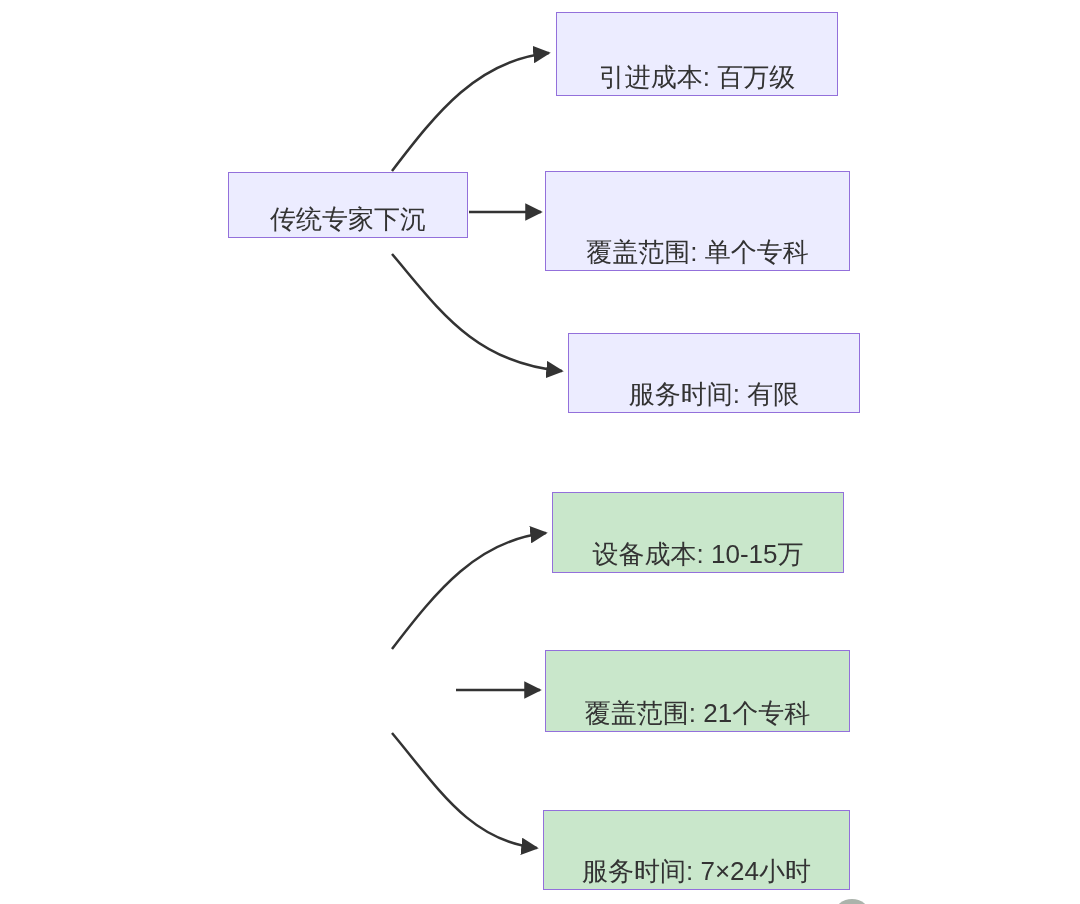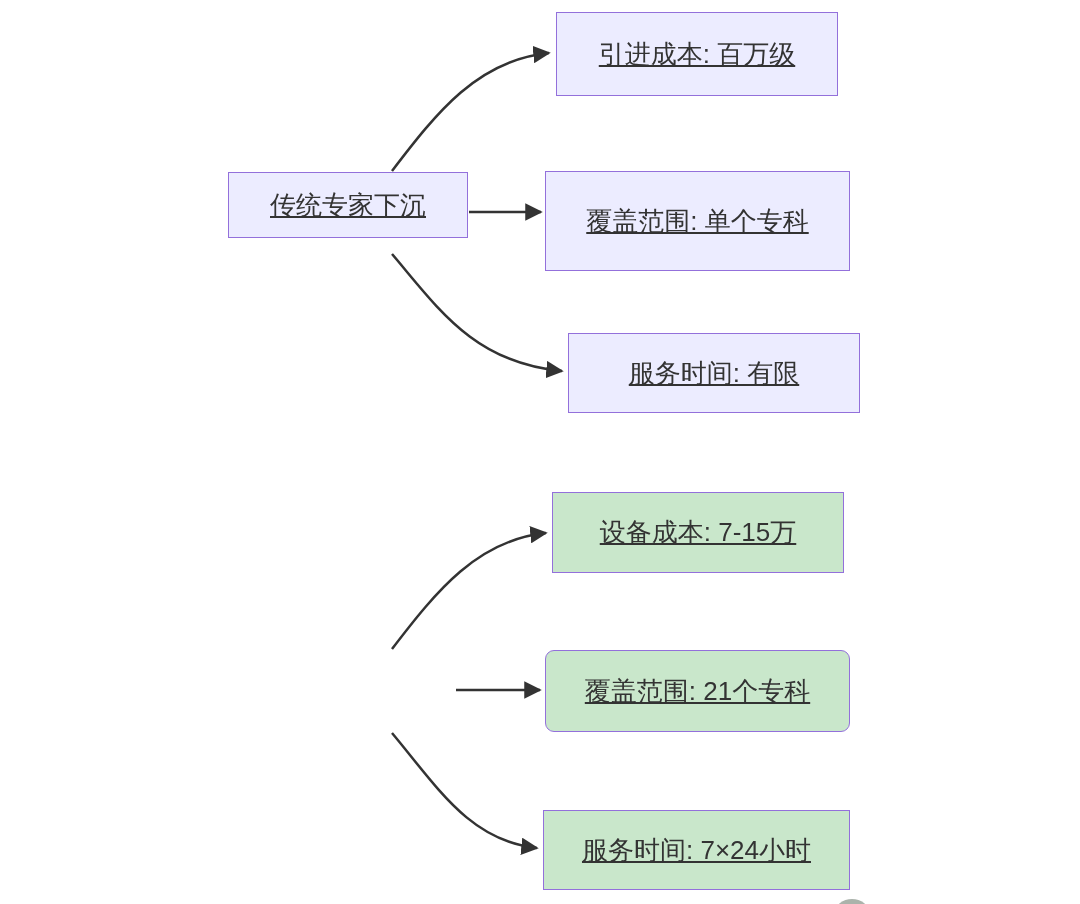--- a/index.html
+++ b/index.html
@@ -26,27 +26,26 @@
     stroke: var(--arrow-color, #333333);
     stroke-width: 2.5;
   }
   .arrowhead-fill {
     fill: var(--arrow-color, #333333);
   }
   .node {
     position: absolute;
     box-sizing: border-box;
     display: flex;
-    align-items: center;
+    align-items: flex-end;
     justify-content: center;
     font-size: 26px;
     color: var(--text-color, #333333);
     text-align: center;
     white-space: nowrap;
-    text-decoration: underline;
   }
   .node.purple {
     background: var(--purple-fill, #ECECFF);
     border: 1.5px solid var(--purple-border, #9370DB);
   }
   .node.green-root {
     background: var(--green-root-fill, #4CAF50);
     border: 1.5px solid var(--green-root-border, #A38BE0);
   }
   .node.green-child {
@@ -98,23 +97,23 @@
     <span>引进成本: 百万级</span>
   </div>
   <div class="node purple" style="left:545px; top:171px; width:305px; height:100px;">
     <span>覆盖范围: 单个专科</span>
   </div>
   <div class="node purple" style="left:568px; top:333px; width:292px; height:80px;">
     <span>服务时间: 有限</span>
   </div>
 
   <div class="node green-child" style="left:552px; top:492px; width:292px; height:81px;">
-    <span>设备成本: 7-15万</span>
+    <span>设备成本: 10-15万</span>
   </div>
-  <div class="node green-child" style="left:545px; top:650px; width:305px; height:82px;border-radius:9px;">
+  <div class="node green-child" style="left:545px; top:650px; width:305px; height:82px;">
     <span>覆盖范围: 21个专科</span>
   </div>
   <div class="node green-child" style="left:543px; top:810px; width:307px; height:80px;">
     <span>服务时间: 7×24小时</span>
   </div>
 
   <div class="watermark">
     <svg class="wm-icon" viewBox="0 0 56 44">
       <g fill="#8f9a90">
         <ellipse cx="20" cy="17" rx="17" ry="14"></ellipse>

